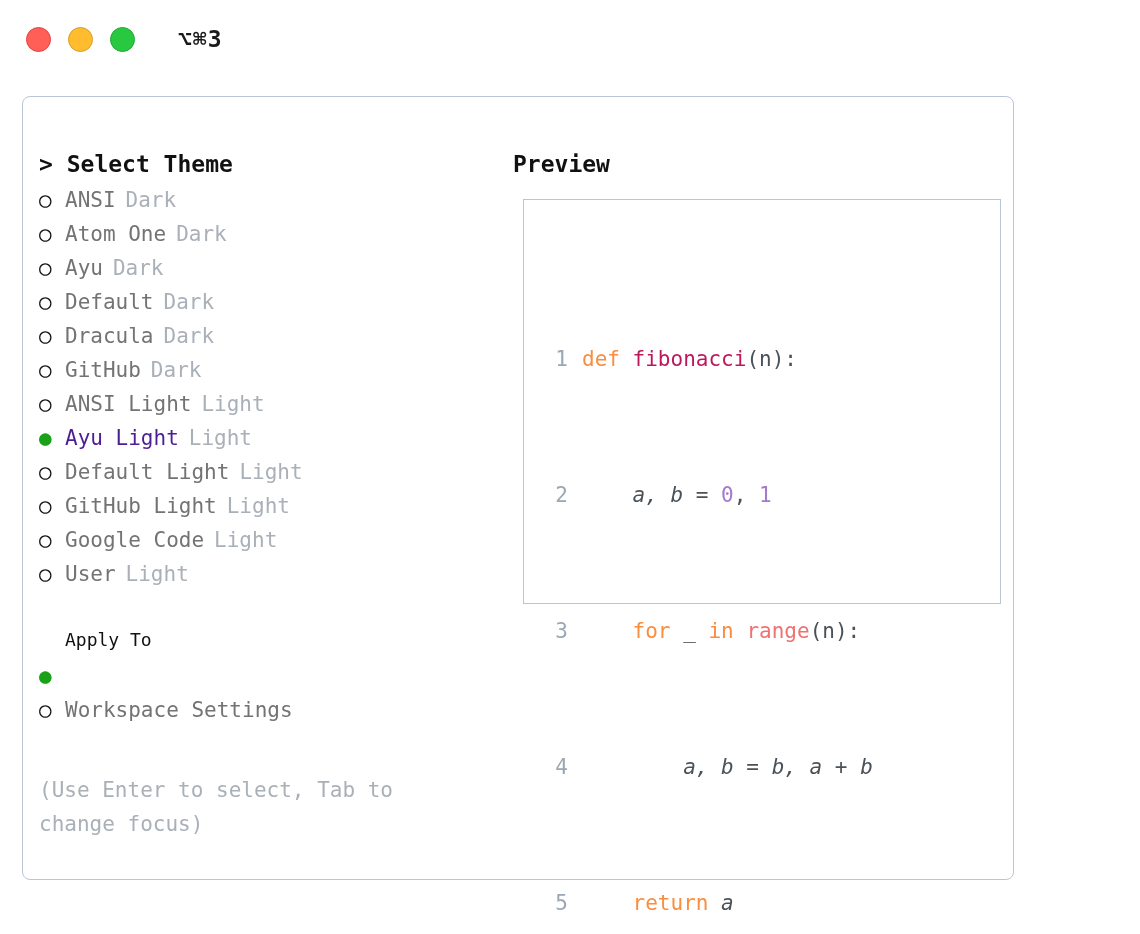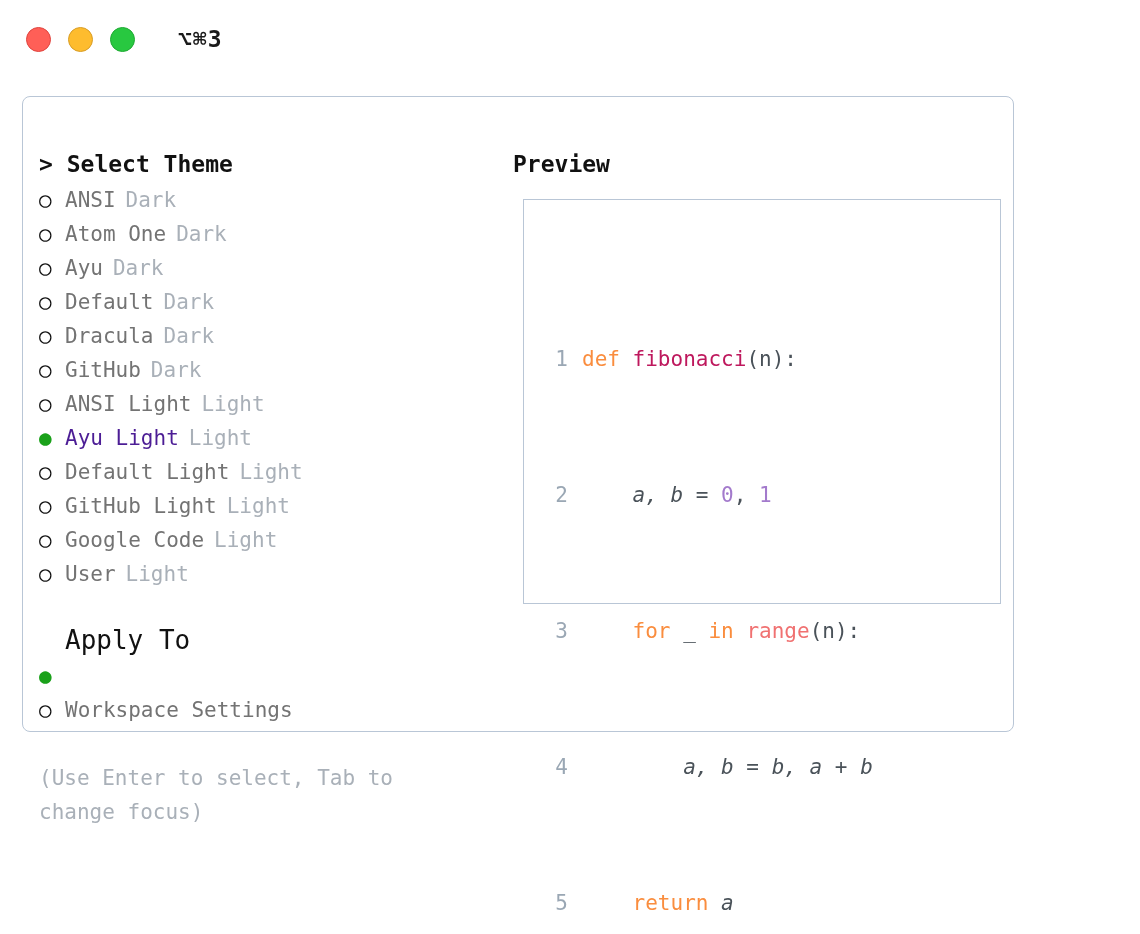--- a/index.html
+++ b/index.html
@@ -50,21 +50,21 @@
     font-size: 23px;
     font-weight: bold;
     color: #1a1a1a;
     letter-spacing: 1px;
   }
   .panel {
     position: absolute;
     left: 22px;
     top: 96px;
     width: 992px;
-    height: 636px;
+    height: 784px;
     border: 1px solid #b9c6d6;
     border-radius: 8px;
     box-sizing: border-box;
     background: #ffffff;
   }
   .left-col {
     position: absolute;
     left: 16px;
     top: 50px;
     width: 440px;
@@ -107,28 +107,28 @@
   .row.selected .label { color: #4c1d95; }
   .label { color: #737373; }
   .variant {
     color: #a9b0b8;
     margin-left: 10px;
   }
   .row.selected .variant { color: #a9b0b8; }
   .section-gap { height: 32px; }
   .apply-heading {
     font-family: "DejaVu Sans Mono", monospace;
-    font-size: 26px;
+    font-size: 18px;
     color: #111111;
     line-height: 34px;
     padding-left: 26px;
     white-space: pre;
   }
   .hint {
-    margin-top: 34px;
+    margin-top: 46px;
     font-family: "DejaVu Sans Mono", monospace;
     font-size: 21px;
     color: #a9b0b8;
     line-height: 34px;
     width: 420px;
   }
   .preview-box {
     position: absolute;
     left: 10px;
     top: 52px;

